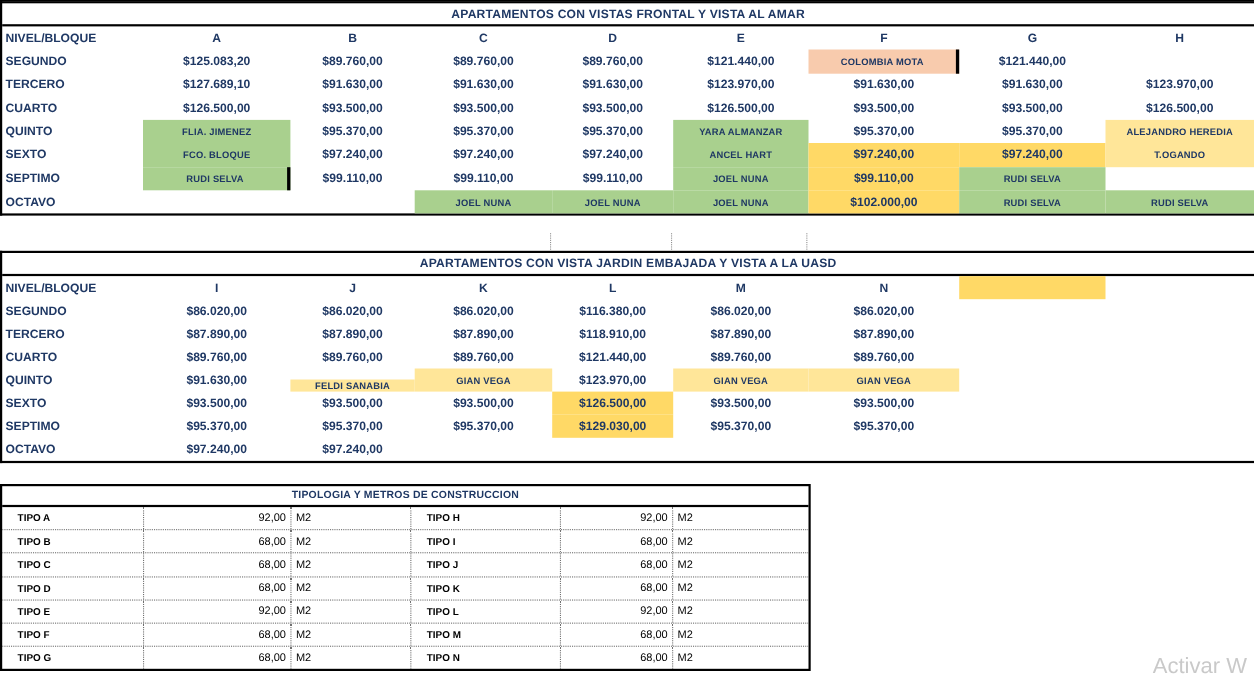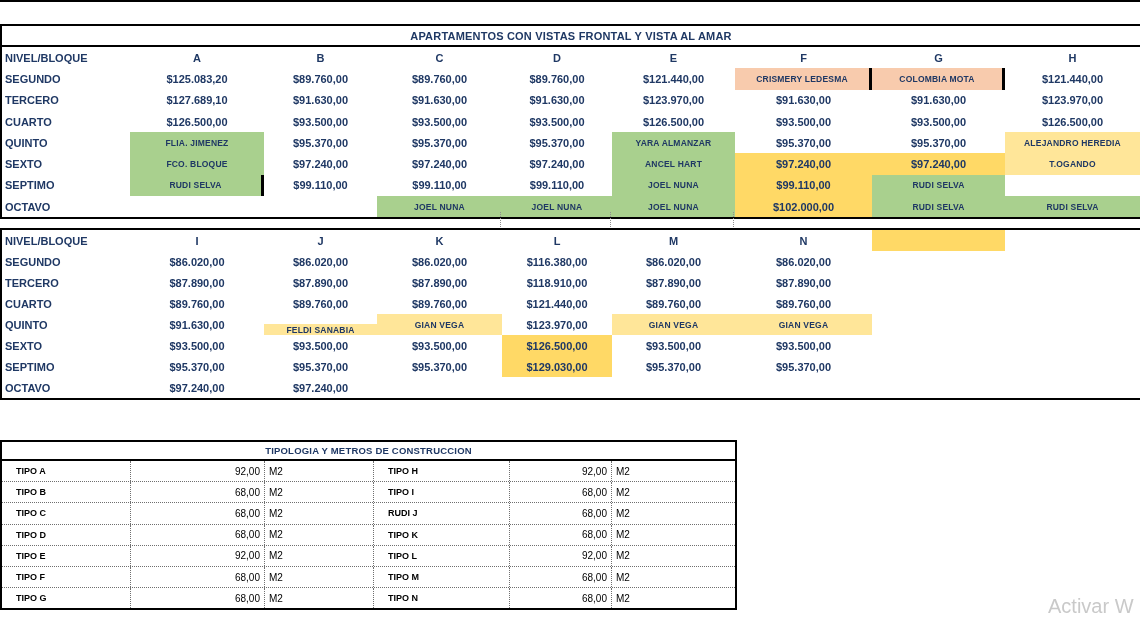--- a/index.html
+++ b/index.html
@@ -3,21 +3,21 @@
 <meta charset="utf-8">
 <style>
   html,body{margin:0;padding:0}
   body{
     width:1140px;height:624px;background:#fff;overflow:hidden;position:relative;
     font-family:"Liberation Sans",sans-serif;
   }
   #topline{position:absolute;left:0;top:0;width:1140px;height:2px;background:#000}
   .tbl{position:absolute;left:0;width:1138px;background:#fff;
        border-left:2px solid #000;border-top:2px solid #000;border-bottom:2px solid #000}
-  #t1{top:24px}
+  #t1{top:1px}
   #t2{top:228px}
   .ttl{height:19px;border-bottom:2px solid #000;display:flex;align-items:center;justify-content:center;
        font-weight:bold;font-size:11px;color:#1f3864;letter-spacing:.2px}
   .grow{display:grid;grid-template-columns:128px 134px 113px 125px 110px 123px 137px 133px 135px}
   #t1 .grow{height:21.3px}
   #t2 .grow{height:21px}
   .cell{display:flex;align-items:center;justify-content:center;font-weight:bold;font-size:11px;
         color:#1f3864;white-space:nowrap;box-sizing:border-box;overflow:hidden}
   .lbl{justify-content:flex-start;padding-left:3px}
   .nm{font-size:8.5px;letter-spacing:.2px}
@@ -53,21 +53,20 @@
         <div class="cell c">G</div>
         <div class="cell c">H</div>
       </div>
       <div class="grow">
         <div class="cell lbl">SEGUNDO</div>
         <div class="cell c">$125.083,20</div>
         <div class="cell c">$89.760,00</div>
         <div class="cell c">$89.760,00</div>
         <div class="cell c">$89.760,00</div>
         <div class="cell c">$121.440,00</div>
-        <div class="cell c nm bR" style="background: rgb(248, 203, 173);">CRISMERY LEDESMA</div>
         <div class="cell c nm bR" style="background: rgb(248, 203, 173);">COLOMBIA MOTA</div>
         <div class="cell c">$121.440,00</div>
       </div>
       <div class="grow">
         <div class="cell lbl">TERCERO</div>
         <div class="cell c">$127.689,10</div>
         <div class="cell c">$91.630,00</div>
         <div class="cell c">$91.630,00</div>
         <div class="cell c">$91.630,00</div>
         <div class="cell c">$123.970,00</div>
@@ -130,20 +129,21 @@
         <div class="cell c nm" style="background: rgb(169, 208, 142);">RUDI SELVA</div>
       </div>
     </div>
 </section>
 
 <div class="gapdot" style="left:500px"></div>
 <div class="gapdot" style="left:610px"></div>
 <div class="gapdot" style="left:733px"></div>
 
 <section class="tbl" id="t2">
+  <div class="ttl">APARTAMENTOS CON VISTA JARDIN EMBAJADA Y VISTA A LA UASD</div>
   <div>
       <div class="grow">
         <div class="cell lbl">NIVEL/BLOQUE</div>
         <div class="cell c">I</div>
         <div class="cell c">J</div>
         <div class="cell c">K</div>
         <div class="cell c">L</div>
         <div class="cell c">M</div>
         <div class="cell c">N</div>
         <div class="cell c" style="background: rgb(255, 217, 102);"></div>
@@ -227,21 +227,21 @@
         <div class="cell v3">68,00</div>
         <div class="cell m3">M2</div>
         <div class="cell l3">TIPO I</div>
         <div class="cell v3">68,00</div>
         <div class="cell m3">M2</div>
       </div>
       <div class="grow">
         <div class="cell l3">TIPO C</div>
         <div class="cell v3">68,00</div>
         <div class="cell m3">M2</div>
-        <div class="cell l3">RUDI J</div>
+        <div class="cell l3">TIPO J</div>
         <div class="cell v3">68,00</div>
         <div class="cell m3">M2</div>
       </div>
       <div class="grow">
         <div class="cell l3">TIPO D</div>
         <div class="cell v3">68,00</div>
         <div class="cell m3">M2</div>
         <div class="cell l3">TIPO K</div>
         <div class="cell v3">68,00</div>
         <div class="cell m3">M2</div>

